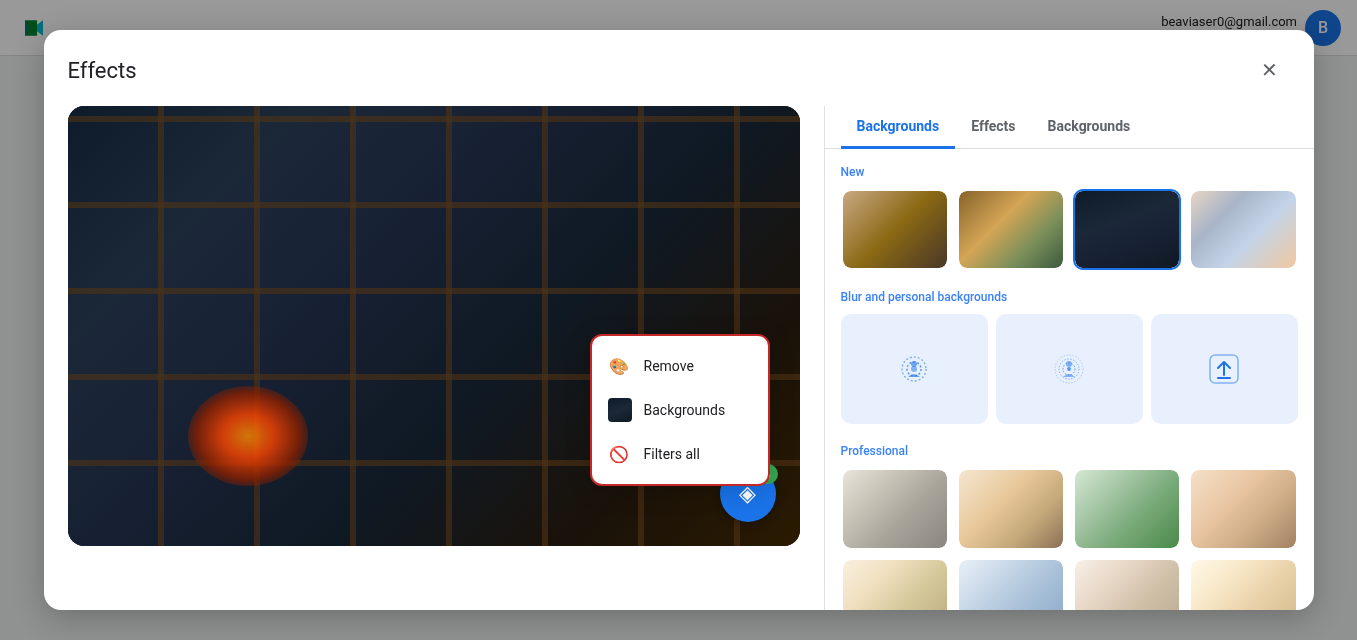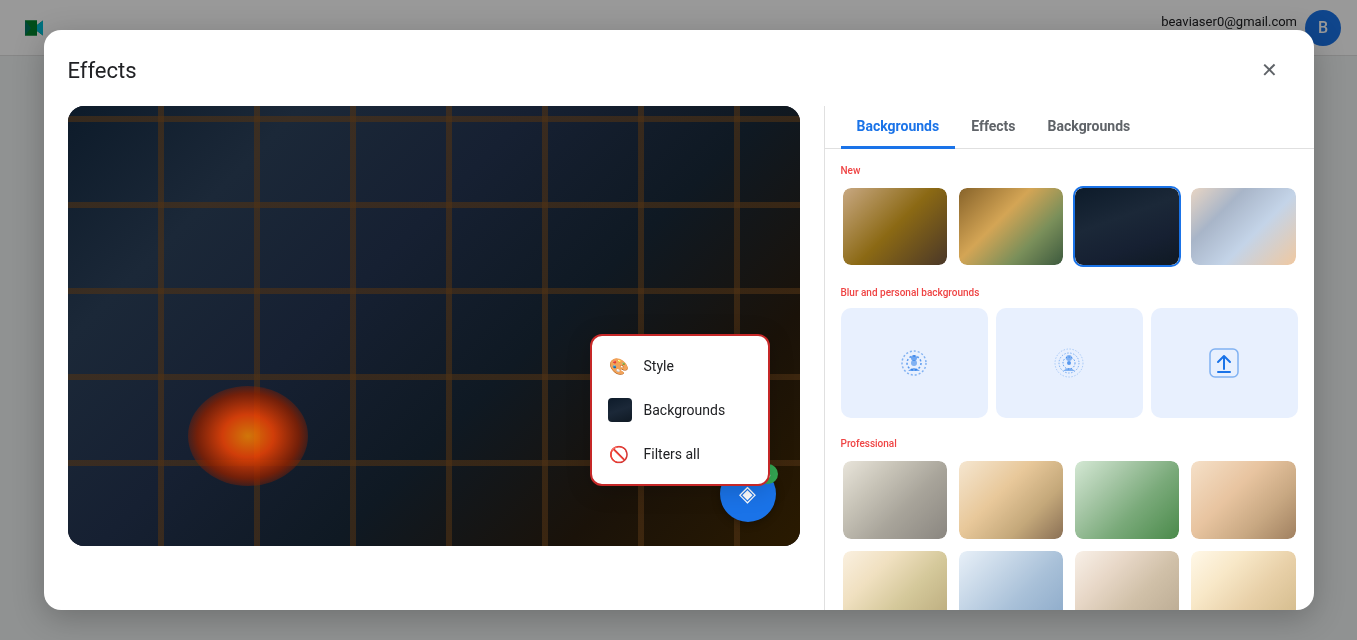--- a/index.html
+++ b/index.html
@@ -296,23 +296,23 @@
       flex: 1;
       overflow-y: auto;
       padding: 16px;
     }
 
     .tab-content::-webkit-scrollbar { width: 6px; }
     .tab-content::-webkit-scrollbar-track { background: transparent; }
     .tab-content::-webkit-scrollbar-thumb { background: #dadce0; border-radius: 3px; }
 
     .section-title {
-      font-size: 10px;
+      font-size: 12px;
       font-weight: 500;
-      color: #ef4444;
+      color: #3b82f6;
       margin-bottom: 10px;
     }
 
     .thumbnails-grid {
       display: grid;
       grid-template-columns: repeat(4, 1fr);
       gap: 8px;
       margin-bottom: 20px;
     }
 
@@ -419,21 +419,21 @@
       <div class="preview-panel">
         <div class="video-preview">
           <div class="video-bg">
             <div class="window-frame"></div>
             <div class="fireplace-glow"></div>
           </div>
 
           <div class="context-menu">
             <div class="context-menu-item">
               <span class="menu-icon">🎨</span>
-              <span>Style</span>
+              <span>Remove</span>
             </div>
             <div class="context-menu-item">
               <div class="menu-icon-img" style="background: linear-gradient(160deg, #0d1b2a 0%, #1b2838 50%, #0f1923 100%);"></div>
               <span>Backgrounds</span>
             </div>
             <div class="context-menu-item">
               <span class="menu-icon">🚫</span>
               <span>Filters all</span>
             </div>
           </div>

